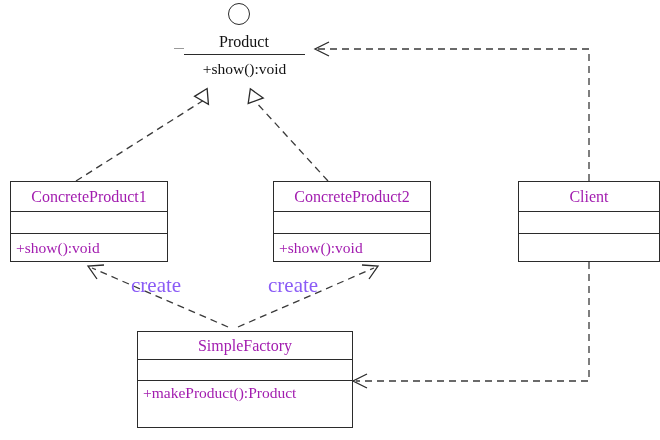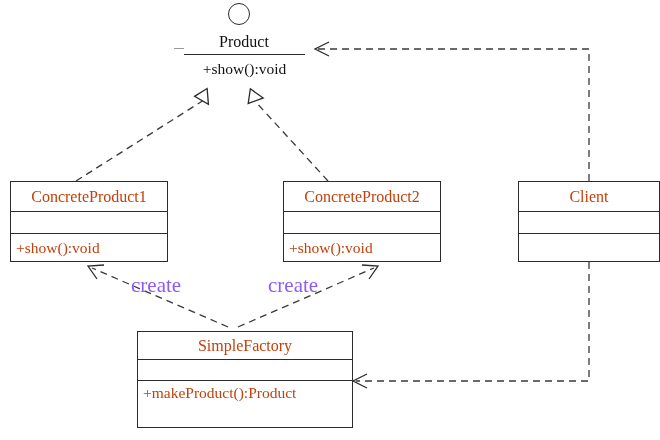--- a/index.html
+++ b/index.html
@@ -29,21 +29,21 @@
     box-sizing: border-box;
     border: 1px solid #2b2b2b;
     background: #ffffff;
     display: flex;
     flex-direction: column;
   }
   .compartment {
     box-sizing: border-box;
     display: flex;
     align-items: center;
-    color: #c2410c;
+    color: #a21caf;
     font-size: 15.5px;
     line-height: 1;
     text-align: right;
   }
   .compartment + .compartment {
     border-top: 1px solid #2b2b2b;
   }
   .c-name {
     justify-content: center;
     font-size: 16px;
@@ -141,21 +141,21 @@
     <div class="rule" style="left:167px;top:54px;width:121px;height:1.4px;"></div>
     <div class="iface-op" style="left:167px;top:61px;width:121px;">+show():void</div>
   </div>
 
   <div class="uml-class" style="left:10px;top:181px;width:158px;height:81px;">
     <div class="compartment c-name" style="height:29px;">ConcreteProduct1</div>
     <div class="compartment c-empty" style="height:22px;"></div>
     <div class="compartment c-ops" style="flex:1;">+show():void</div>
   </div>
 
-  <div class="uml-class" style="left:283px;top:181px;width:158px;height:81px;">
+  <div class="uml-class" style="left:273px;top:181px;width:158px;height:81px;">
     <div class="compartment c-name" style="height:29px;">ConcreteProduct2</div>
     <div class="compartment c-empty" style="height:22px;"></div>
     <div class="compartment c-ops" style="flex:1;">+show():void</div>
   </div>
 
   <div class="uml-class" style="left:137px;top:331px;width:216px;height:97px;">
     <div class="compartment c-name" style="height:27px;">SimpleFactory</div>
     <div class="compartment c-empty" style="height:21px;"></div>
     <div class="compartment c-ops" style="height:25px;">+makeProduct():Product</div>
     <div class="compartment c-empty" style="flex:1;border-top:none;"></div>

